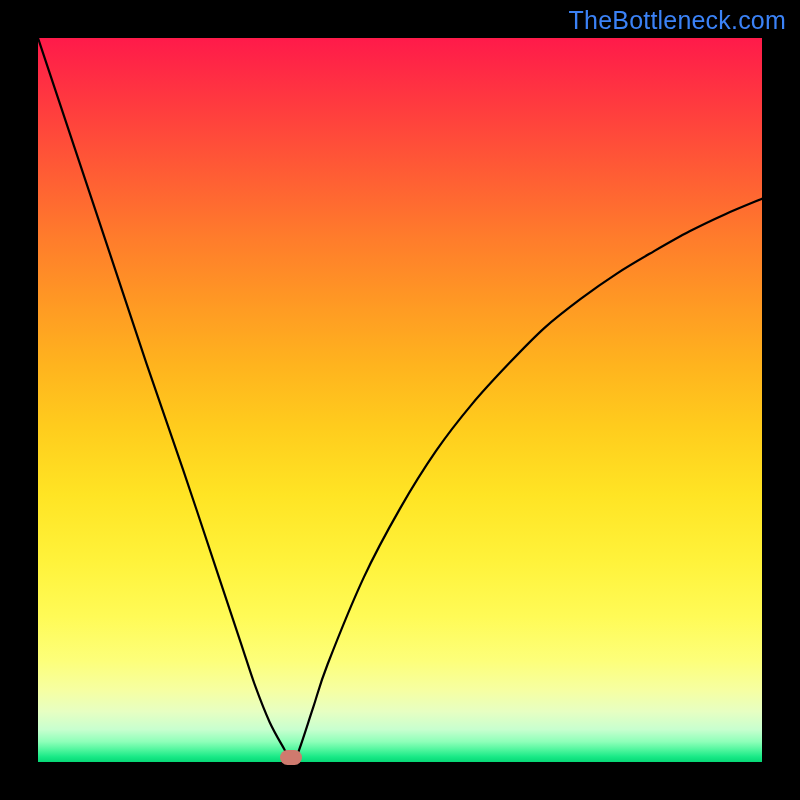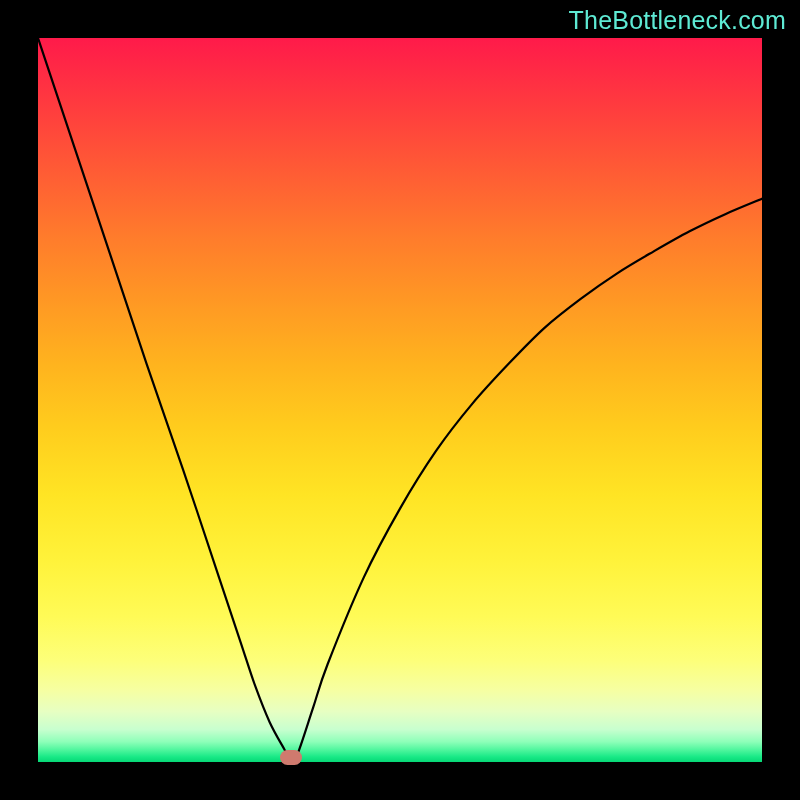--- a/index.html
+++ b/index.html
@@ -48,21 +48,21 @@
     position: absolute;
     left: 0;
     top: 0;
     width: 724px;
     height: 724px;
   }
   .watermark {
     position: absolute;
     top: 6px;
     right: 14px;
-    color: #5eead4;
+    color: #3b82f6;
     font-size: 25px;
     letter-spacing: 0.2px;
     font-weight: 400;
   }
   .marker {
     position: absolute;
     width: 22px;
     height: 15px;
     background: #cf7a6e;
     border-radius: 8px;

